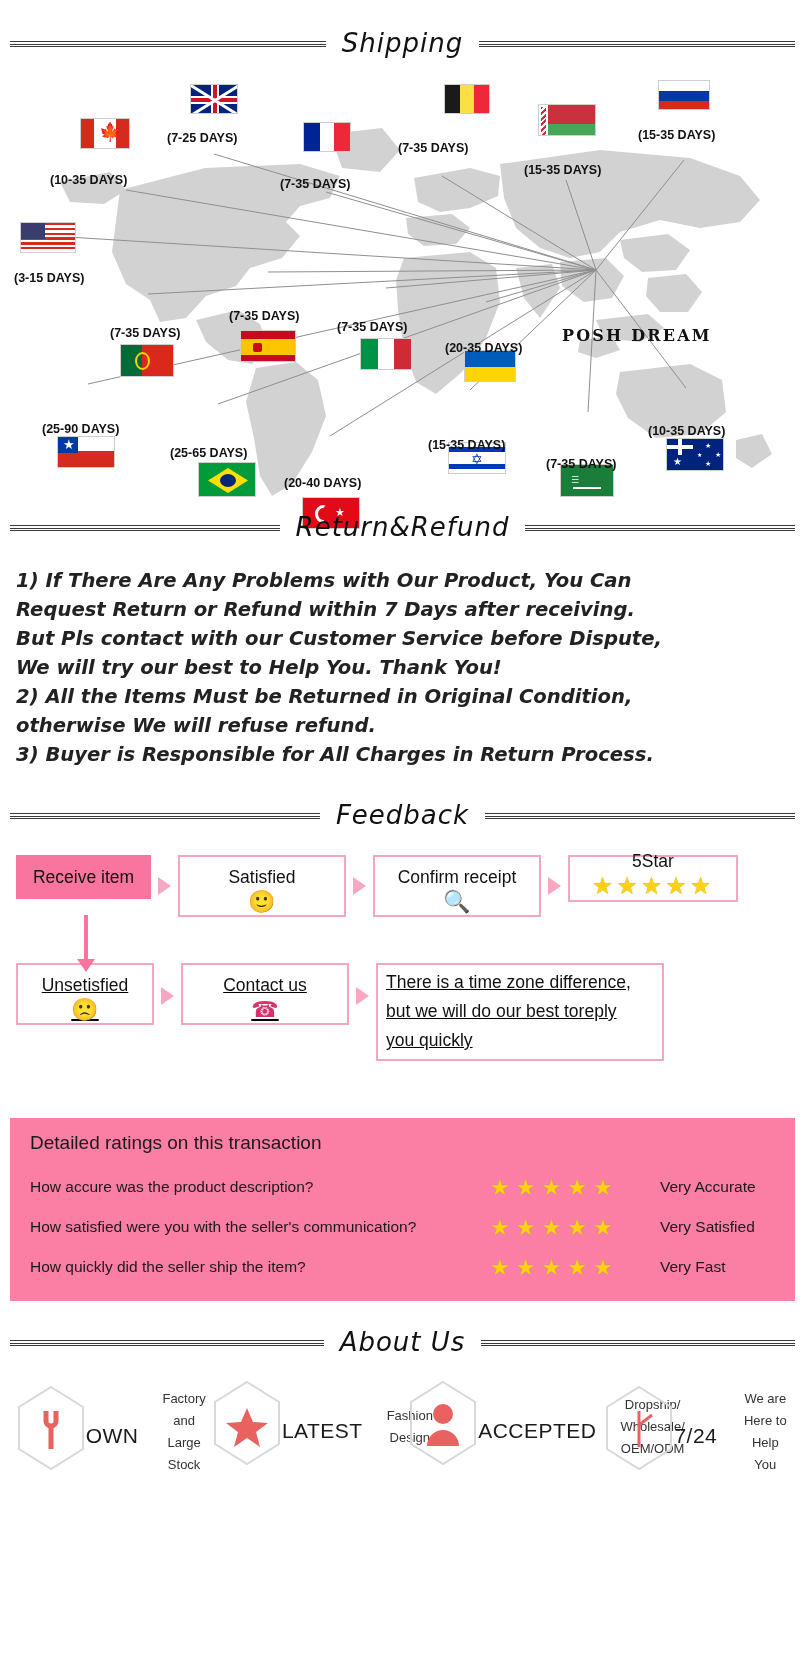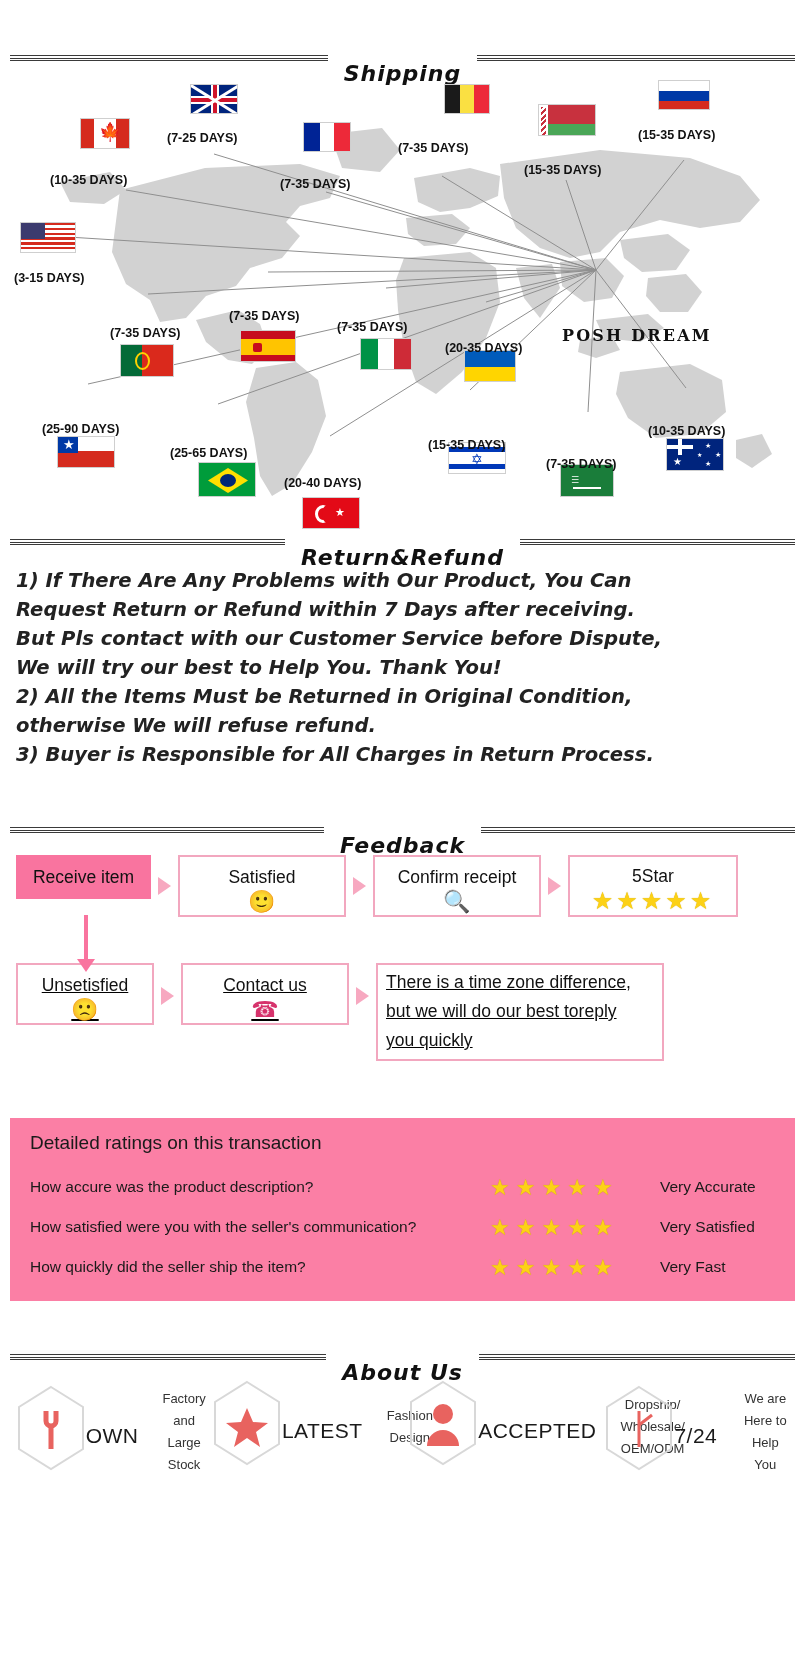--- a/index.html
+++ b/index.html
@@ -15,24 +15,23 @@
   .sec-head { display: flex; align-items: center; width: 100%; }
   .sec-head .rule { flex: 1 1 auto; height: 7px; position: relative; }
   .sec-head .rule::before, .sec-head .rule::after {
     content: ""; position: absolute; left: 0; right: 0; height: 1px; background: #3a3a3a;
   }
   .sec-head .rule::before { top: 1px; }
   .sec-head .rule::after  { top: 4px; box-shadow: 0 2px 0 0 #3a3a3a; }
   .sec-head .title {
     flex: 0 0 auto; padding: 0 16px;
     font-family: "DejaVu Sans", sans-serif;
-    font-weight: bold; font-style: italic;
-    font-size: 22px; letter-spacing: 1px; color: #111;
+    font-weight: normal; font-style: italic;
+    font-size: 26px; letter-spacing: 1px; color: #111;
     white-space: nowrap;
-    margin-top: 33px;
   }
 
   
   #shipping-head { position: absolute; top: 28px; left: 10px; width: 785px; }
   #map-area { position: absolute; top: 72px; left: 0; width: 805px; height: 430px; }
   #map-svg { position: absolute; inset: 0; width: 100%; height: 100%; }
 
   .flag { position: absolute; border: 1px solid #cfcfcf; overflow: hidden; }
   .flag > div, .flag > span { position: absolute; }
   .daylabel {
@@ -324,21 +323,21 @@
     <div class="fbox" style="width:168px;height:62px;">
       <span>Satisfied</span>
       <span class="emoji-line">🙂</span>
     </div>
     <span class="arrow"></span>
     <div class="fbox" style="width:168px;height:62px;">
       <span>Confirm receipt</span>
       <span class="emoji-line">🔍</span>
     </div>
     <span class="arrow"></span>
-    <div class="fbox" style="width:170px;height:62px;">
+    <div class="fbox" style="width:170px;height:47px;">
       <span>5Star</span>
       <span class="stars-line">★★★★★</span>
     </div>
   </div>
 
   <div class="flow-row" style="margin-top:46px;align-items:flex-start;text-decoration:underline;">
     <div class="fbox" style="width:138px;height:62px;">
       <span>Unsetisfied</span>
       <span class="emoji-line">🙁</span>
     </div>

